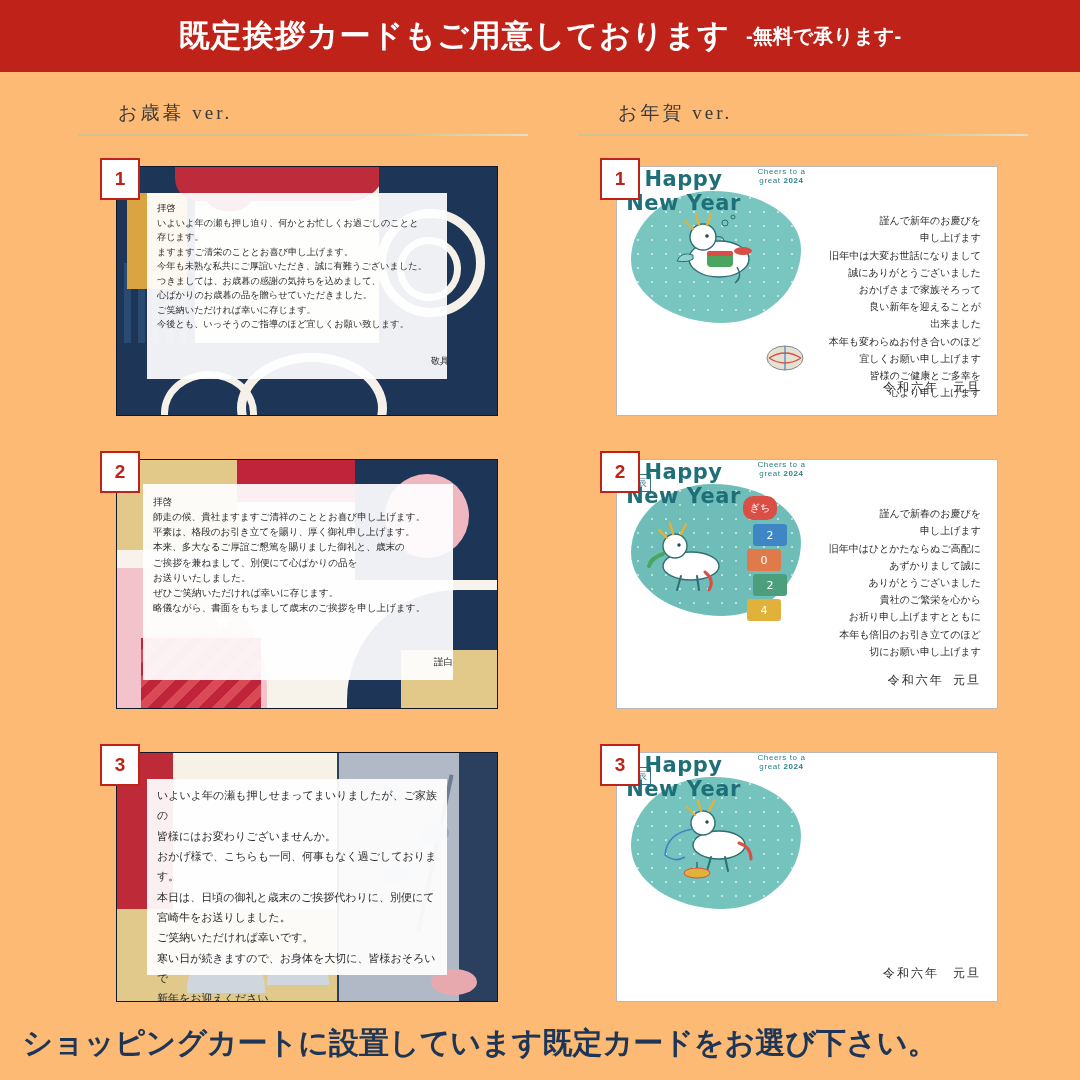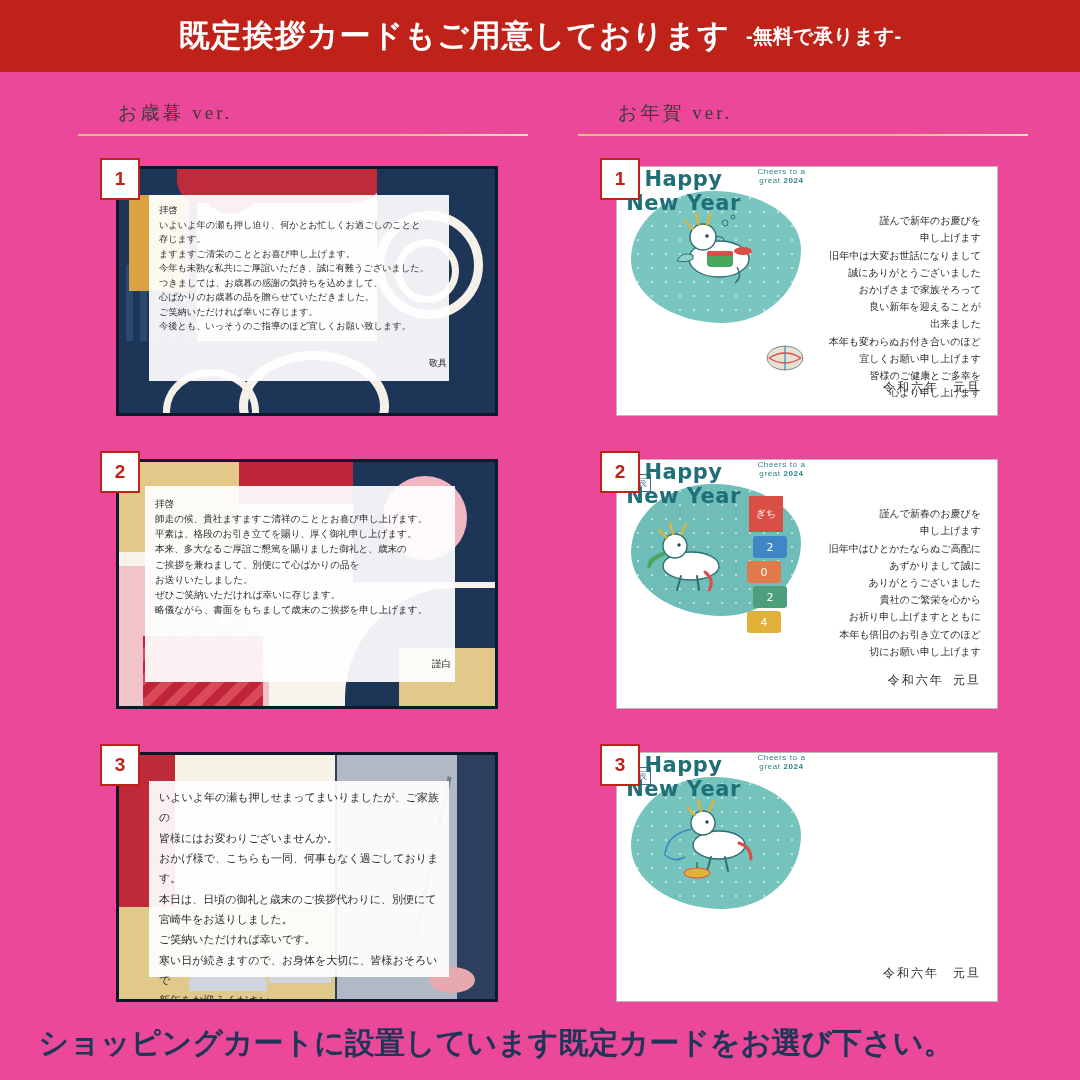--- a/index.html
+++ b/index.html
@@ -6,21 +6,21 @@
   html, body {
     margin: 0; padding: 0;
     width: 1080px; height: 1080px;
     background: #ffffff;
     font-family: "Liberation Sans", "DejaVu Sans", sans-serif;
     overflow: hidden;
   }
   .page {
     position: relative;
     width: 1080px; height: 1080px;
-    background: #ec4899;
+    background: #fdba74;
   }
 
   
   .header-banner {
     position: absolute; left: 0; top: 0;
     width: 1080px; height: 72px;
     background: #be2218;
     display: flex; align-items: center; justify-content: center;
     color: #ffffff;
   }
@@ -55,21 +55,21 @@
   .card-wrap {
     position: relative;
     width: 450px; height: 258px;
     margin-bottom: 35px;
   }
   .card {
     position: absolute; left: 38px; top: 8px;
     width: 382px; height: 250px;
     overflow: hidden;
   }
-  .card-osebo { border: 3px solid #0f172a; }
+  .card-osebo { border: 1px solid #0f172a; }
   .card-nenga { border: 1px solid #b9b9b9; background: #ffffff; }
 
   
   .badge {
     position: absolute; left: 22px; top: 0;
     width: 40px; height: 42px; z-index: 20;
     background: #ffffff;
     color: #be2218;
     font-size: 19px; font-weight: bold;
     display: flex; align-items: center; justify-content: center;
@@ -186,21 +186,20 @@
   .dice { width:34px; height:22px; border-radius:3px; color:#fff; font-size:11px;
     display:flex; align-items:center; justify-content:center; margin:3px 0;
     font-family:"DejaVu Sans",sans-serif; }
 
   
   .footer {
     position: absolute; left: 0; bottom: 0;
     width: 960px; height: 74px;
     display: flex; align-items: center; justify-content: center;
     color: #1d3557;
-    margin-left: 16px;
   }
   .footer-text { font-size: 30px; font-weight: bold; letter-spacing: 0px; }
 </style>
 </head>
 <body>
 
 <div class="page">
 
   <div class="header-banner">
     <span class="header-main">既定挨拶カードもご用意しております</span>
@@ -364,21 +363,21 @@
             <svg class="dragon" style="left:24px; top:60px;" viewBox="0 0 104 80">
               <ellipse cx="50" cy="46" rx="28" ry="14" fill="#ffffff" stroke="#2f6f74" stroke-width="1.4"></ellipse>
               <circle cx="34" cy="26" r="12" fill="#ffffff" stroke="#2f6f74" stroke-width="1.4"></circle>
               <path d="M26 18 l-8 -8 M32 14 l-3 -11 M40 14 l5 -10" stroke="#e0b23a" stroke-width="2.4" fill="none" stroke-linecap="round"></path>
               <circle cx="38" cy="25" r="1.7" fill="#23484b"></circle>
               <path d="M22 34 q-12 4 -14 12" stroke="#4aa65f" stroke-width="4" fill="none" stroke-linecap="round"></path>
               <path d="M64 52 q10 8 4 18" stroke="#d94f45" stroke-width="3" fill="none" stroke-linecap="round"></path>
               <path d="M40 56 l-4 14 M56 56 l2 14" stroke="#2f6f74" stroke-width="2" stroke-linecap="round"></path>
             </svg>
             <div class="dice-stack">
-              <div style="width:34px;height:36px;border-radius:0;background:#d94f45;color:#fff;font-size:10px;display:flex;align-items:center;justify-content:center;margin:0 0 4px 8px;">ぎち</div>
+              <div style="width:34px;height:24px;border-radius:10px;background:#d94f45;color:#fff;font-size:10px;display:flex;align-items:center;justify-content:center;margin:0 0 4px 2px;">ぎち</div>
               <div class="dice" style="background:#3f87c4; margin-left:12px;">2</div>
               <div class="dice" style="background:#e07a4a; margin-left:6px;">0</div>
               <div class="dice" style="background:#4c9f7a; margin-left:12px;">2</div>
               <div class="dice" style="background:#e0b23a; margin-left:6px;">4</div>
             </div>
             <div class="hny">Happy New Year</div>
             <div class="cheers">
               <span>Cheers to a great</span>
               <span class="yr">2024</span>
             </div>

